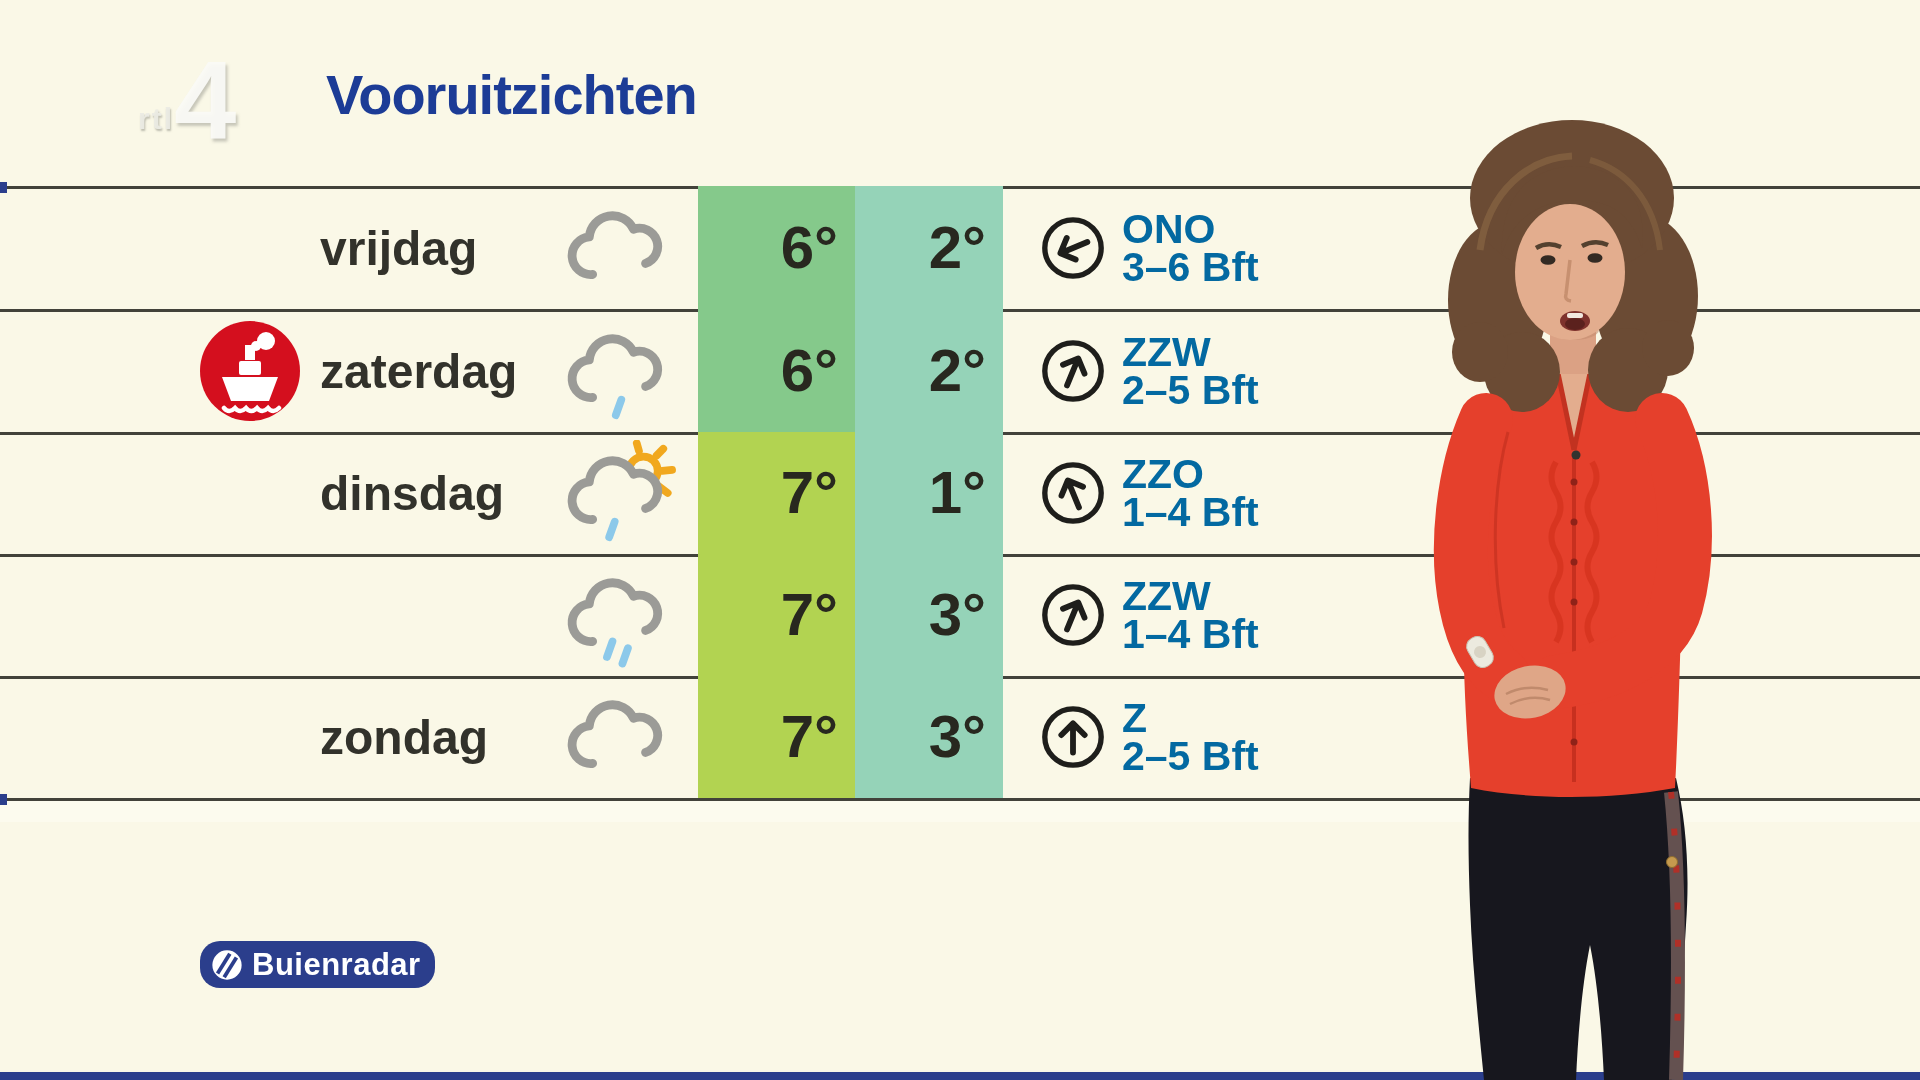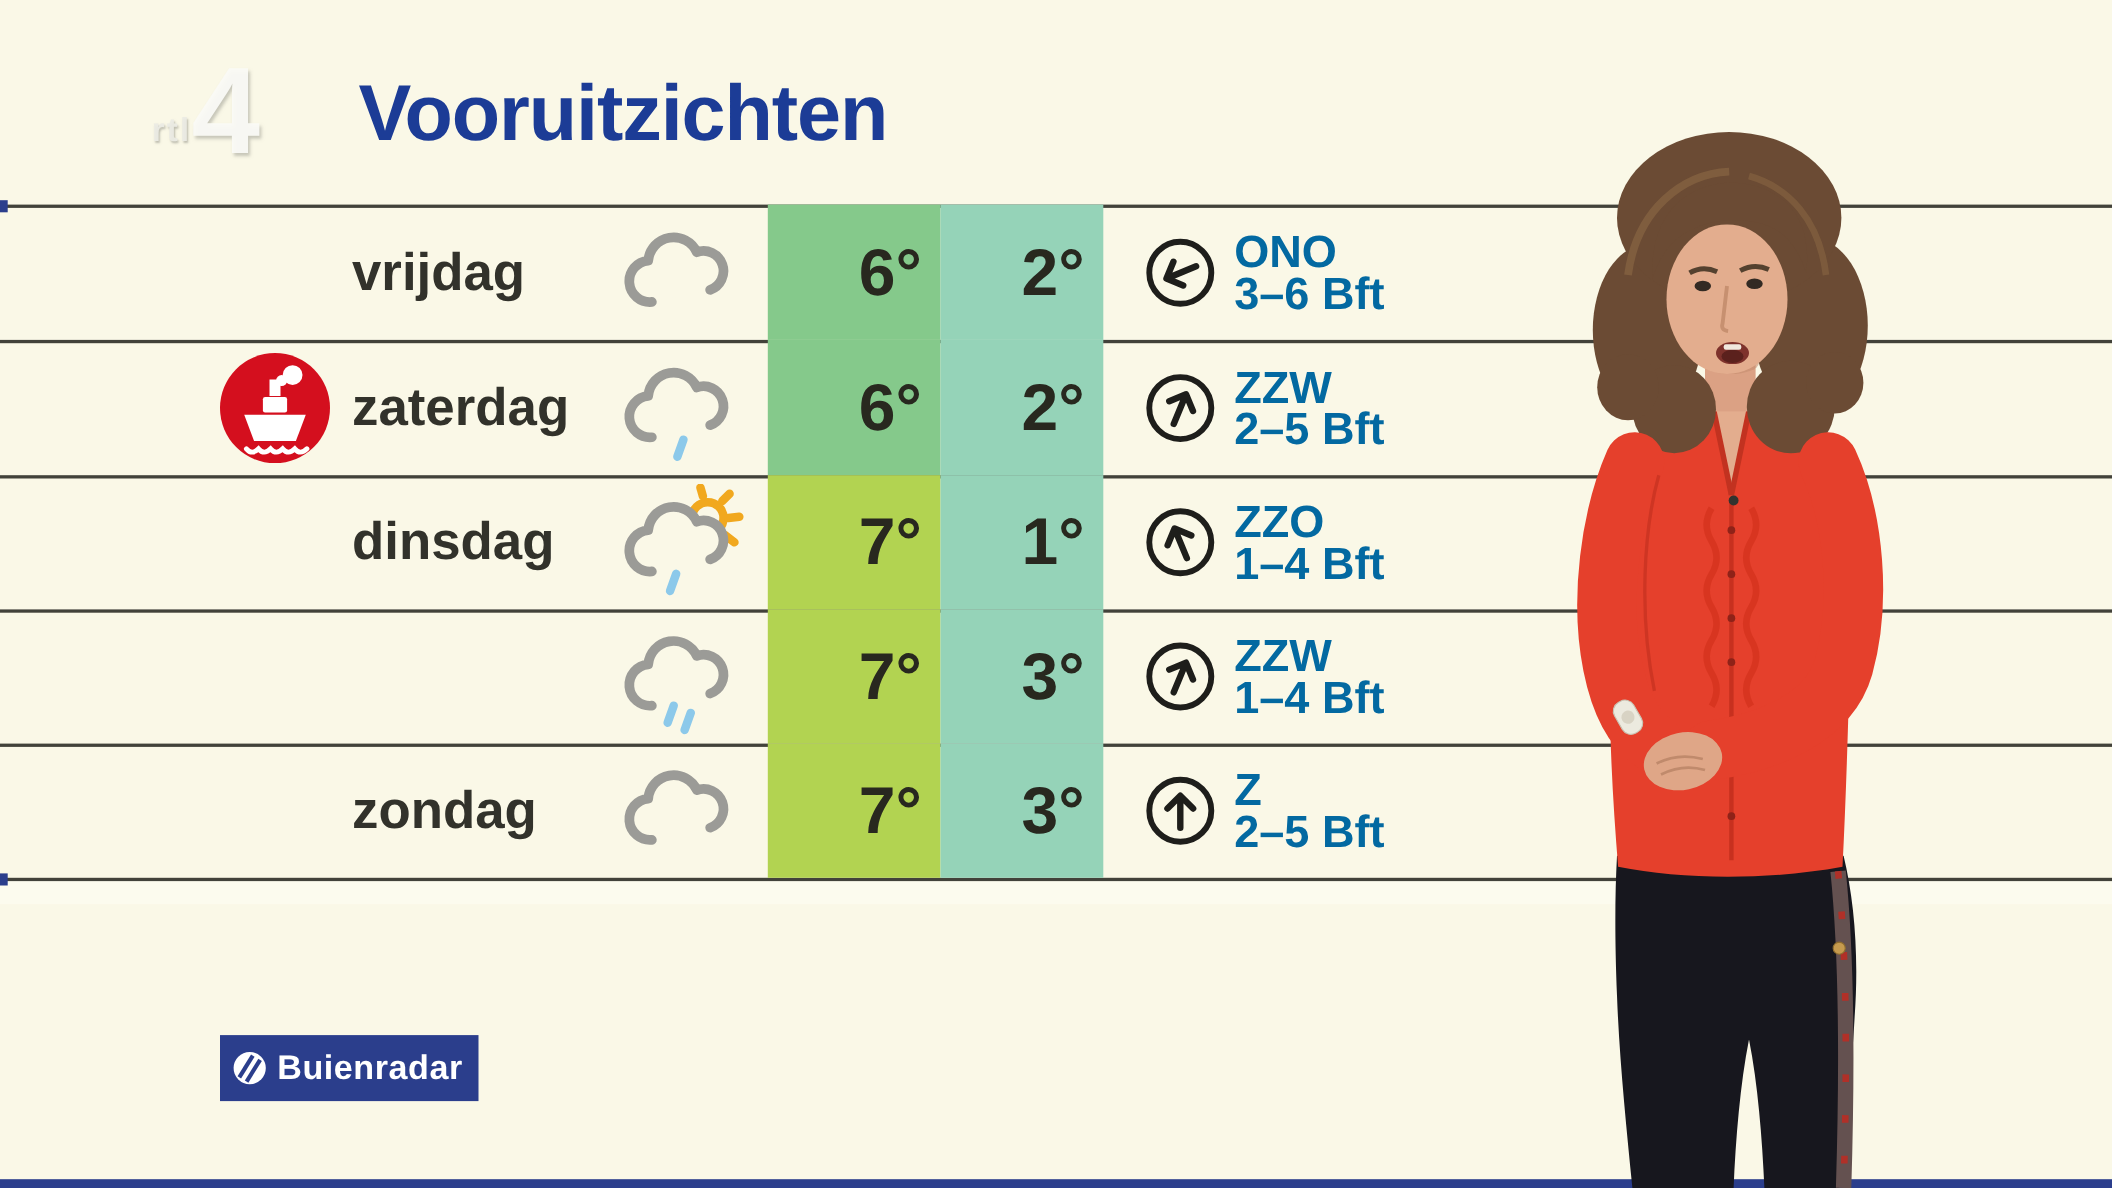--- a/index.html
+++ b/index.html
@@ -10,21 +10,21 @@
   .hline{position:absolute;left:0;width:1920px;height:3px;background:#42423a;z-index:1;}
   .tick{position:absolute;left:0;width:7px;height:11px;background:#2b3e8c;z-index:2;}
 
   
   .channel-logo{position:absolute;left:138px;top:58px;width:120px;height:120px;z-index:3;text-align:center;}
   .channel-logo .rtl{position:absolute;left:0;top:44px;font-size:30px;font-weight:bold;
       letter-spacing:2px;color:rgba(235,235,228,.95);text-shadow:1px 2px 2px rgba(140,140,130,.55);}
   .channel-logo .four{position:absolute;left:36px;top:-22px;font-size:112px;font-weight:bold;
       color:rgba(250,250,246,.95);text-shadow:2px 3px 3px rgba(150,150,140,.5);}
 
-  .page-title{position:absolute;left:326px;top:62px;margin:0;font-size:72px;font-weight:bold;
+  .page-title{position:absolute;left:326px;top:62px;margin:0;font-size:56px;font-weight:bold;
       color:#1c3c96;letter-spacing:-1px;z-index:3;}
 
   
   .row{position:absolute;left:0;width:1920px;z-index:2;}
   .badge{position:absolute;left:198px;top:50%;transform:translateY(-50%);width:104px;height:104px;}
   .day{position:absolute;left:320px;top:50%;transform:translateY(-50%);
       font-size:48px;font-weight:bold;color:#32322b;white-space:nowrap;}
   .wicon{position:absolute;left:556px;top:50%;transform:translateY(-50%);width:124px;height:106px;}
   .wicon svg{width:124px;height:106px;display:block;}
   .cell{position:absolute;top:0;height:100%;display:flex;align-items:center;justify-content:flex-end;}
@@ -36,22 +36,22 @@
       font-size:41px;font-weight:bold;color:#0369a1;line-height:38px;white-space:nowrap;}
 
   
   .white-strip{position:absolute;left:0;top:801px;width:1920px;height:21px;background:#fcfbee;z-index:1;}
   .normal-band{position:absolute;left:0;top:822px;width:1920px;height:86px;z-index:2;}
   .normal-seg{position:absolute;top:0;height:100%;}
   .normal-band .day{color:#2d2d26;}
   .normal-band .cell span{font-size:56px;}
 
   
-  .brand{position:absolute;left:200px;top:941px;height:60px;background:#2b3e8c;z-index:3;
-      display:flex;align-items:center;padding:0 14px 0 10px;}
+  .brand{position:absolute;left:200px;top:941px;height:47px;background:#2b3e8c;z-index:3;
+      display:flex;align-items:center;padding:0 14px 0 10px;border-radius:20px;}
   .brand svg{width:34px;height:34px;margin-right:8px;}
   .brand .brand-text{color:#ffffff;font-size:31px;font-weight:bold;letter-spacing:.5px;}
 
   .bottom-bar{position:absolute;left:0;top:1072px;width:1920px;height:8px;background:#2b3e8c;z-index:4;}
 
   .presenter{position:absolute;left:1230px;top:0;width:620px;height:1080px;z-index:5;}
 </style>
 </head>
 <body>
 

